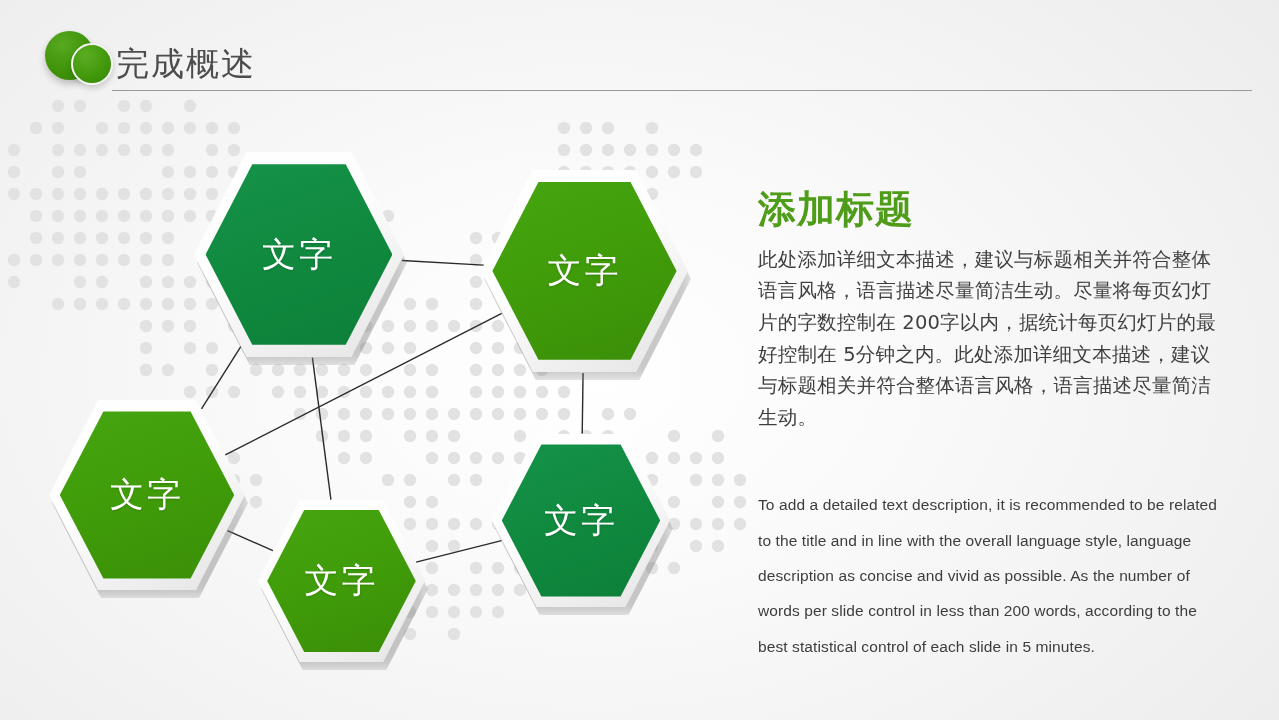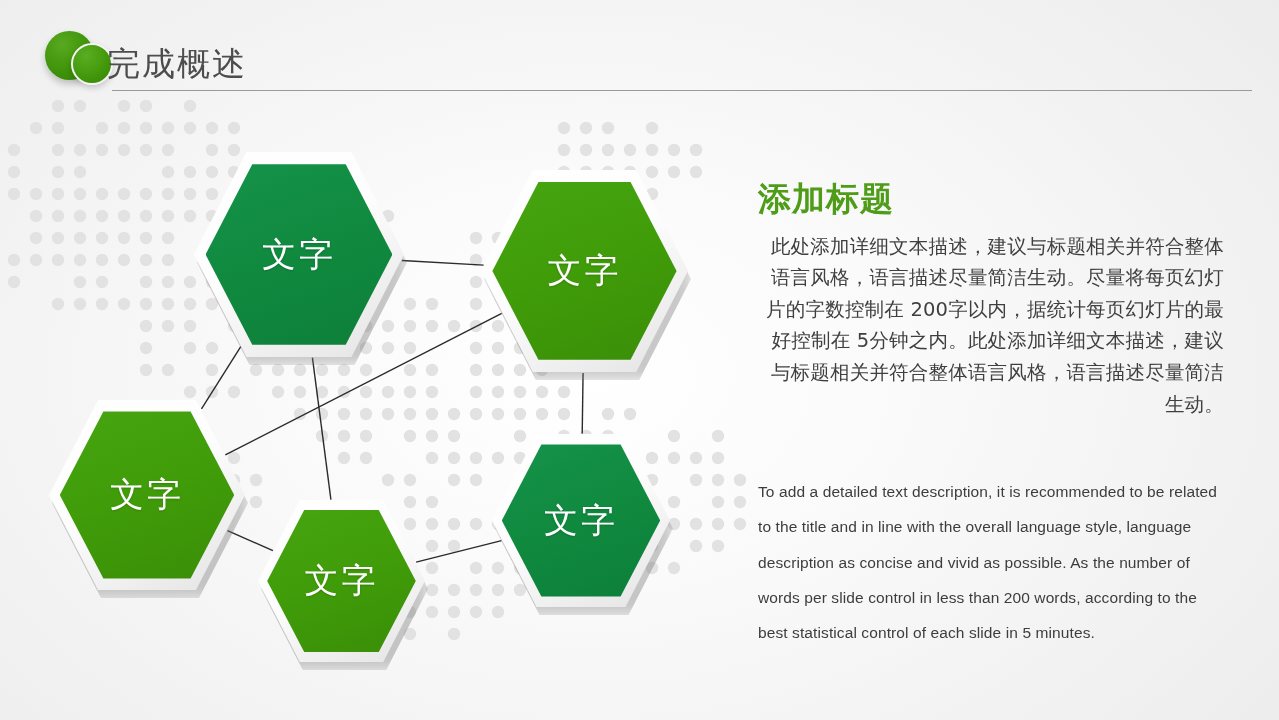--- a/index.html
+++ b/index.html
@@ -45,21 +45,21 @@
   .logo-small {
     left: 71px; top: 43px;
     width: 38px; height: 38px;
     border-radius: 50%;
     background: radial-gradient(circle at 35% 28%, #5aad22 0%, #41970a 60%, #37820a 100%);
     border: 2px solid #f4f4f4;
     box-shadow: 0 3px 6px rgba(0,0,0,0.18);
   }
   #page-title {
     position: absolute;
-    left: 107px;
+    left: 116px;
     top: 42px;
     font-size: 33px;
     color: #4d4d4d;
     letter-spacing: 2px;
     font-family: "DejaVu Sans", "Liberation Sans", sans-serif;
     white-space: nowrap;
   }
   #title-rule {
     position: absolute;
     left: 112px;
@@ -130,35 +130,34 @@
   }
 
   
   #content-col {
     position: absolute;
     left: 758px;
     top: 182px;
     width: 466px;
   }
   #content-heading {
-    font-size: 33px;
+    font-size: 38px;
     color: #4e9c17;
     font-family: Liberation Serif, serif;
     letter-spacing: 1px;
     line-height: 1.05;
-    margin: 0 0 14px 0;
+    margin: 8px 0 14px 0;
   }
   #content-cn {
     font-size: 19.5px;
     line-height: 1.62;
     color: #3f3f3f;
     font-family: "DejaVu Sans", "Liberation Sans", sans-serif;
     margin: 0;
     letter-spacing: 0.2px;
-    text-align: right;
   }
   #content-en {
     margin: 54px 0 0 0;
     font-size: 15.5px;
     line-height: 2.28;
     color: #3d3d3d;
     font-family: "Liberation Sans", "DejaVu Sans", sans-serif;
     letter-spacing: 0.1px;
   }
 </style>

